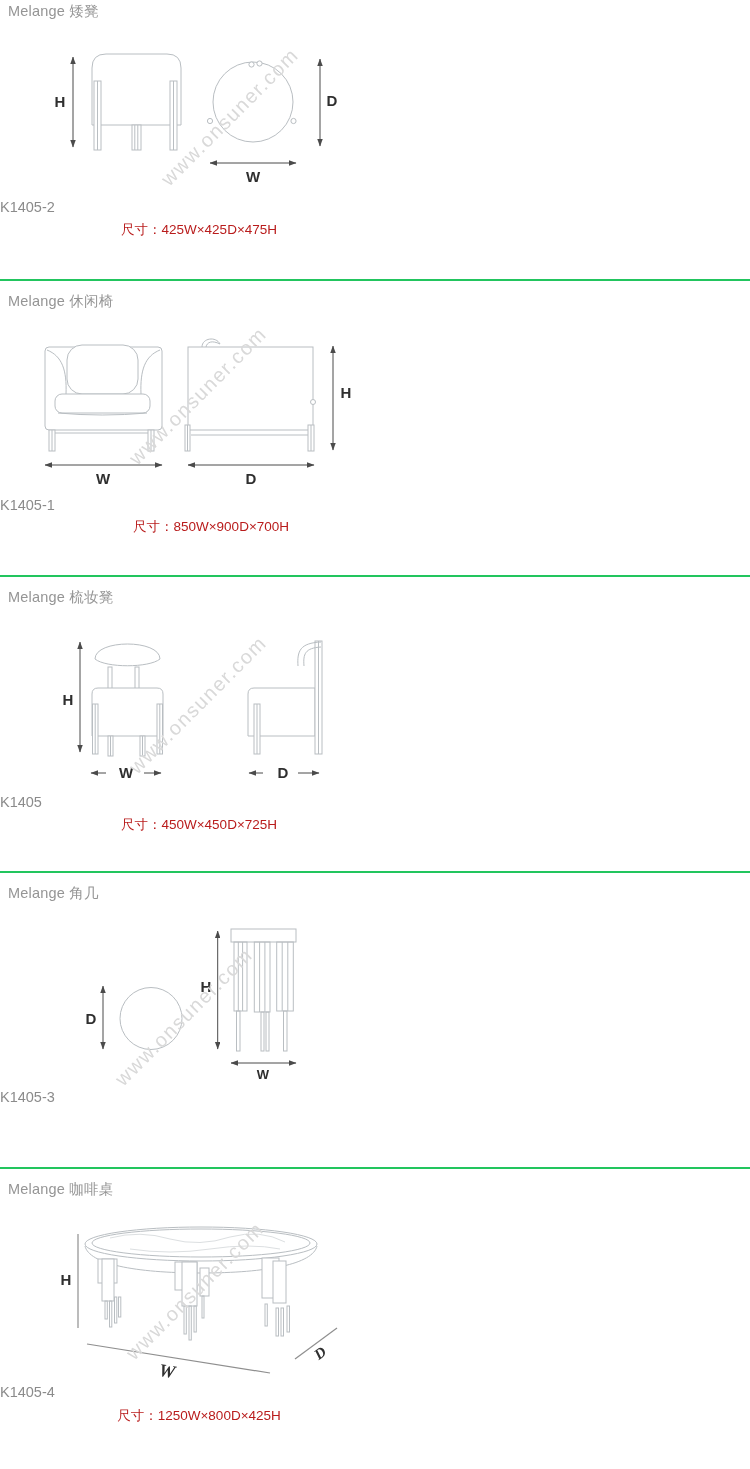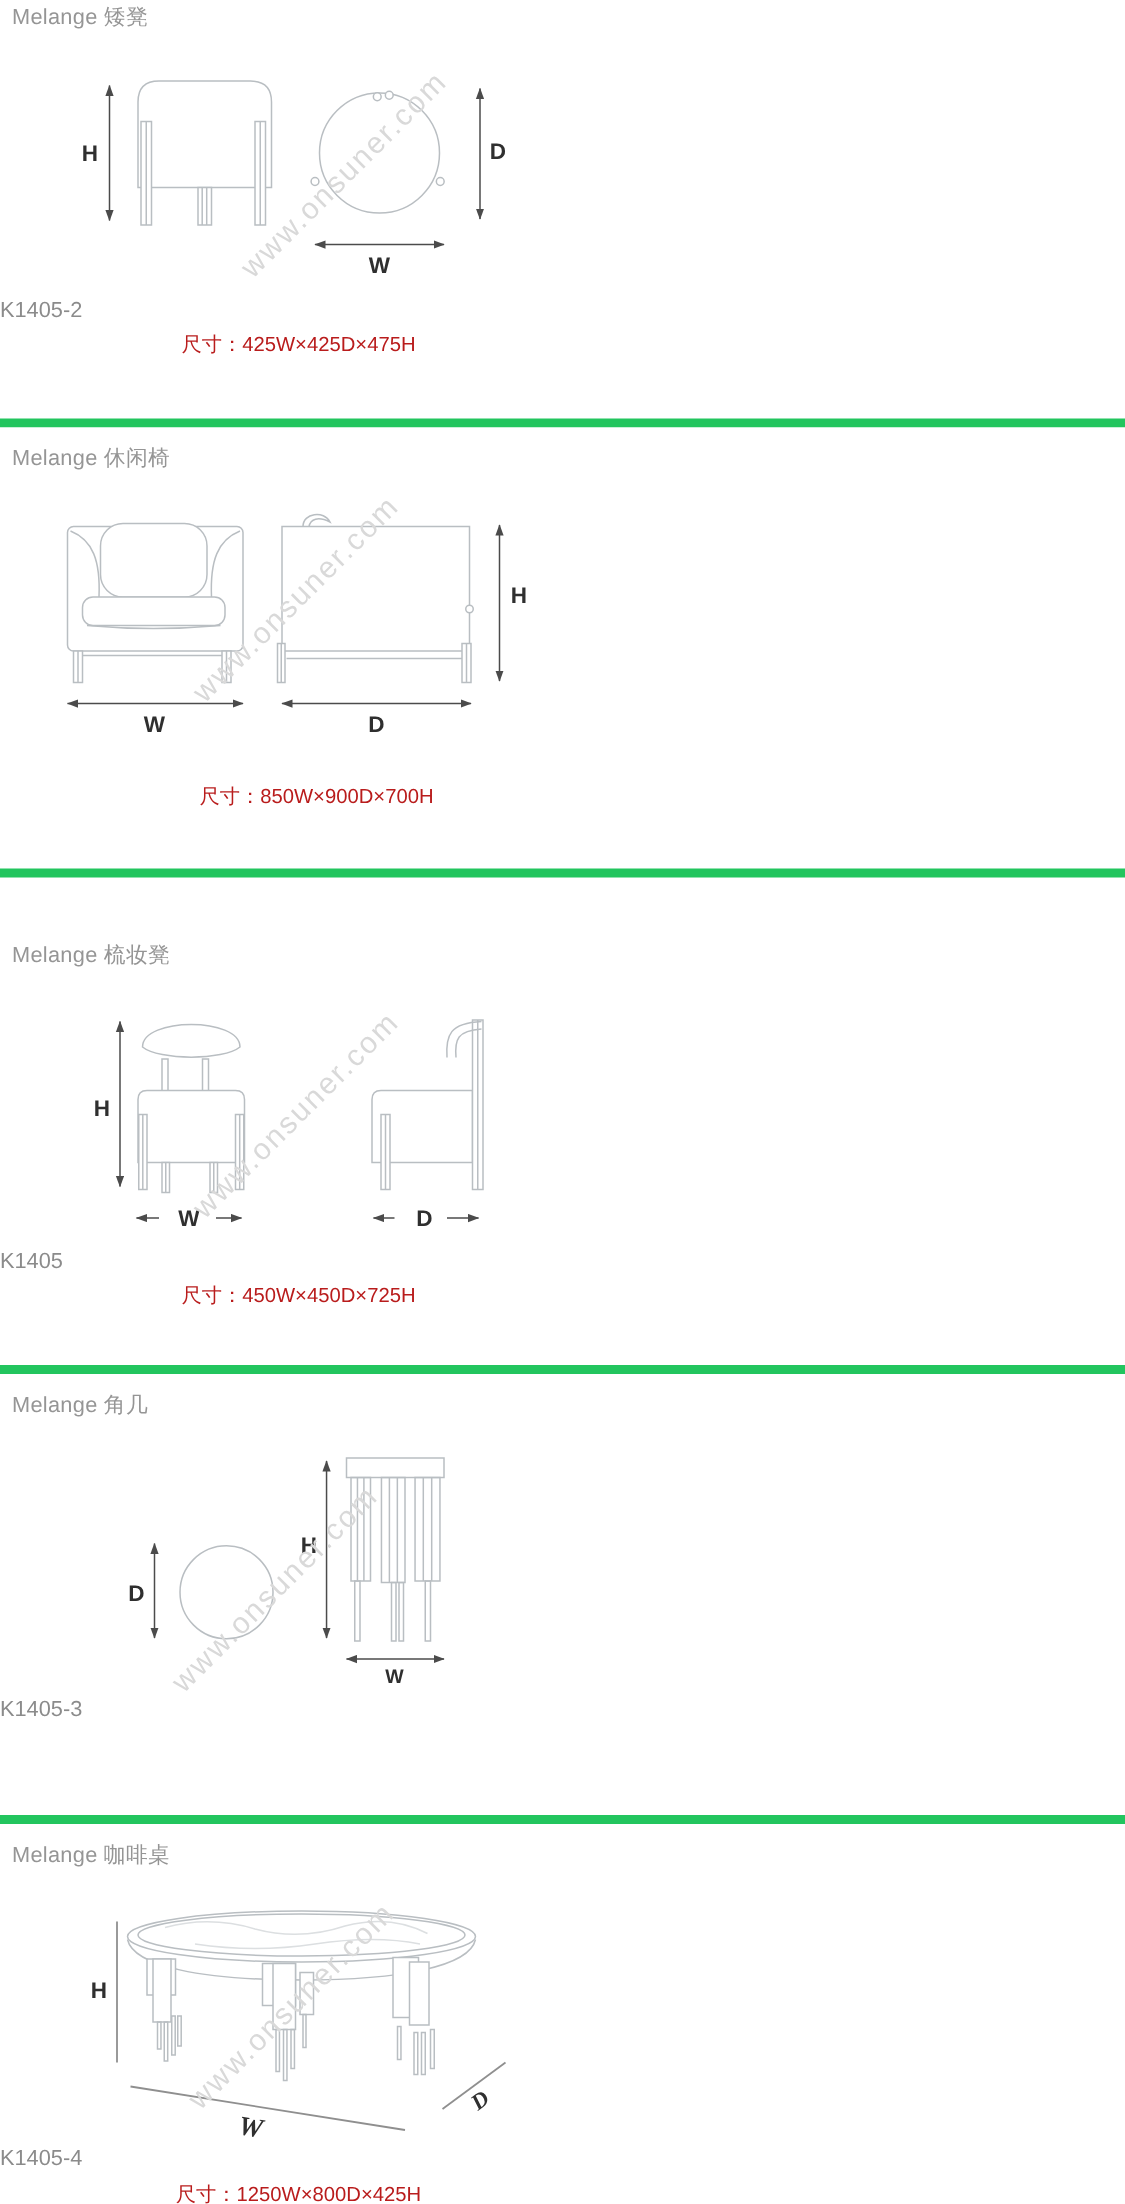--- a/index.html
+++ b/index.html
@@ -1,18 +1,18 @@
 <!DOCTYPE html>
 <html><head>
 <meta charset="utf-8">
 <style>
   html,body{margin:0;padding:0;background:#fff;}
   body{width:750px;height:1469px;position:relative;font-family:"Liberation Sans","DejaVu Sans",sans-serif;}
   .sec{position:relative;width:750px;box-sizing:content-box;background:#fff;}
-  .sec.divided{border-bottom:6px solid #22c55e;}
+  .sec.divided{border-bottom:2px solid #22c55e;}
   .sec-title{position:absolute;left:8px;font-size:14.5px;color:#959595;letter-spacing:.2px;white-space:nowrap;}
   .s1 .sec-title{top:2px;} .s2 .sec-title,.s3 .sec-title,.s4 .sec-title,.s5 .sec-title{top:11px;}
   .fig{position:absolute;}
   .caption-code{position:absolute;left:0;width:398px;text-align:left;font-size:14.5px;color:#8b8b8b;}
   .caption-dims{position:absolute;left:0;width:398px;text-align:center;font-size:13.5px;font-weight:500;color:#b91c1c;}
   .s1 .caption-code{top:199px;} .s1 .caption-dims{top:221px;}
   .s2 .caption-code{top:216px;} .s2 .caption-dims{top:237px;margin-left:12px;}
   .s3 .caption-code{top:217px;} .s3 .caption-dims{top:239px;}
   .s4 .caption-code{top:216px;} .s4 .caption-dims{top:238px;}
   .s5 .caption-code{top:215px;} .s5 .caption-dims{top:238px;}
@@ -117,24 +117,25 @@
 
       <line class="dim" x1="5" y1="129" x2="122" y2="129" marker-start="url(#aS2)" marker-end="url(#aE2)"></line>
       <text class="dim-label" x="63" y="148">W</text>
       <line class="dim" x1="148" y1="129" x2="274" y2="129" marker-start="url(#aS2)" marker-end="url(#aE2)"></line>
       <text class="dim-label" x="211" y="148">D</text>
       <line class="dim" x1="293" y1="10" x2="293" y2="114" marker-start="url(#aS2)" marker-end="url(#aE2)"></line>
       <text class="dim-label" x="306" y="62">H</text>
     </svg>
     <span class="wm" style="left:158px;top:60px;">www.onsuner.com</span>
   </div>
+  <div class="caption-code">K1405-1</div>
   <div class="caption-dims">尺寸：850W×900D×700H</div>
 </section>
 
-<section class="sec s3 divided" style="height:294px;margin-top:31px;">
+<section class="sec s3 divided" style="height:294px;">
   <div class="sec-title">Melange 梳妆凳</div>
   <div class="fig" style="left:50px;top:54px;">
     <svg width="290" height="155" viewBox="0 0 290 155">
       <defs>
         <marker id="aE3" markerUnits="userSpaceOnUse" markerWidth="9" markerHeight="7" refX="7" refY="2.75" orient="auto">
             <path d="M0,0 L7.5,2.75 L0,5.5 Z" fill="#4b4b4b"></path>
           </marker>
         <marker id="aS3" markerUnits="userSpaceOnUse" markerWidth="9" markerHeight="7" refX="0.5" refY="2.75" orient="auto">
             <path d="M7.5,0 L0,2.75 L7.5,5.5 Z" fill="#4b4b4b"></path>
           </marker>

